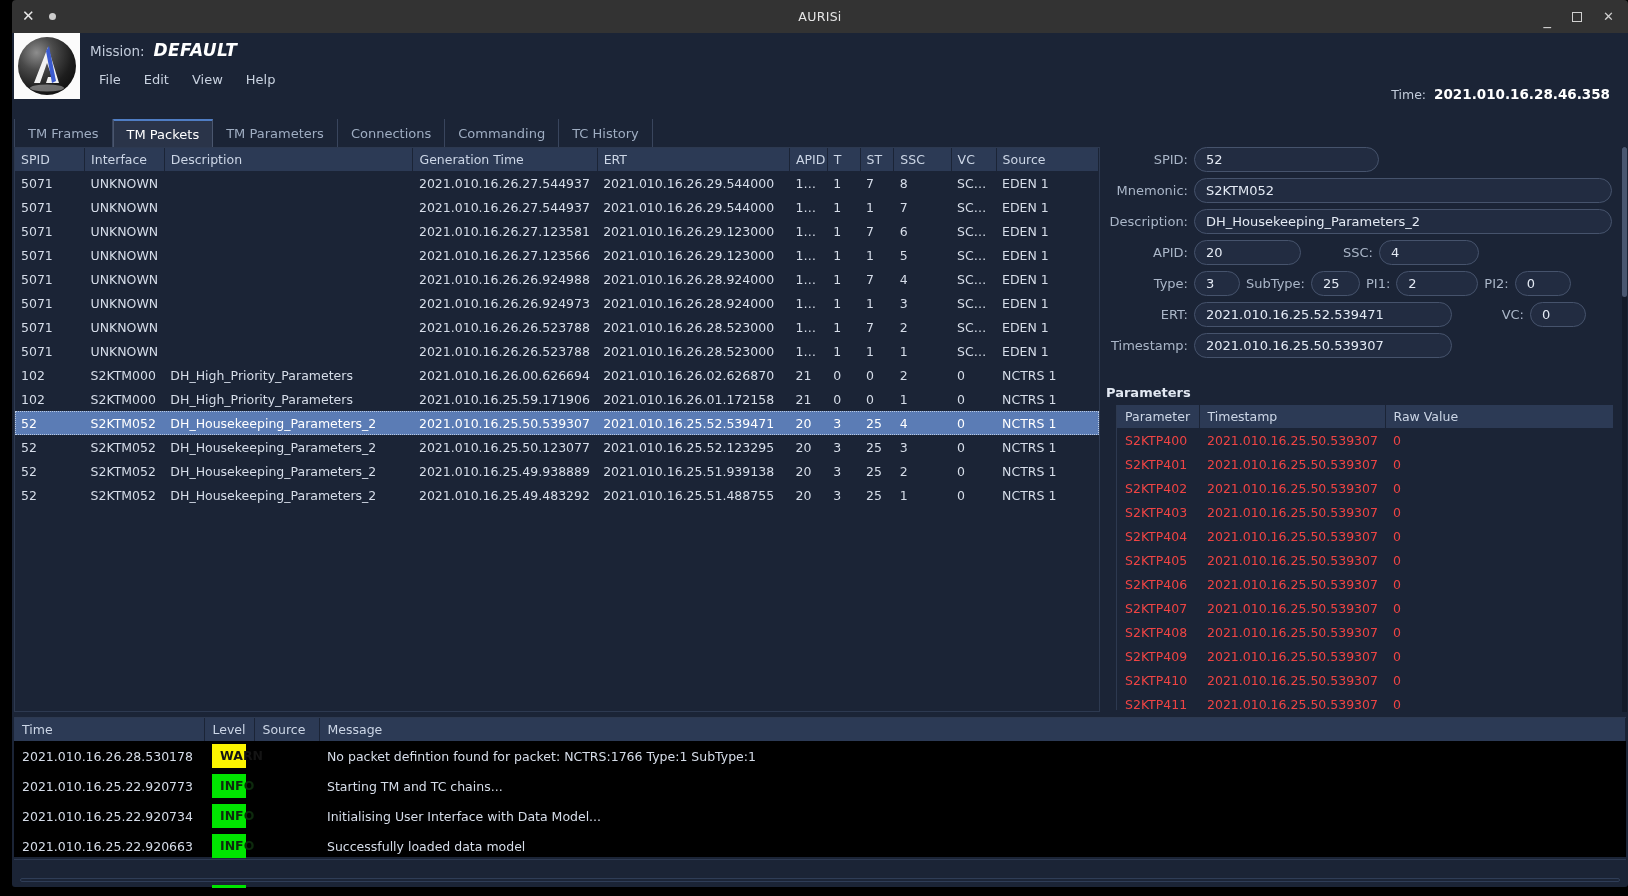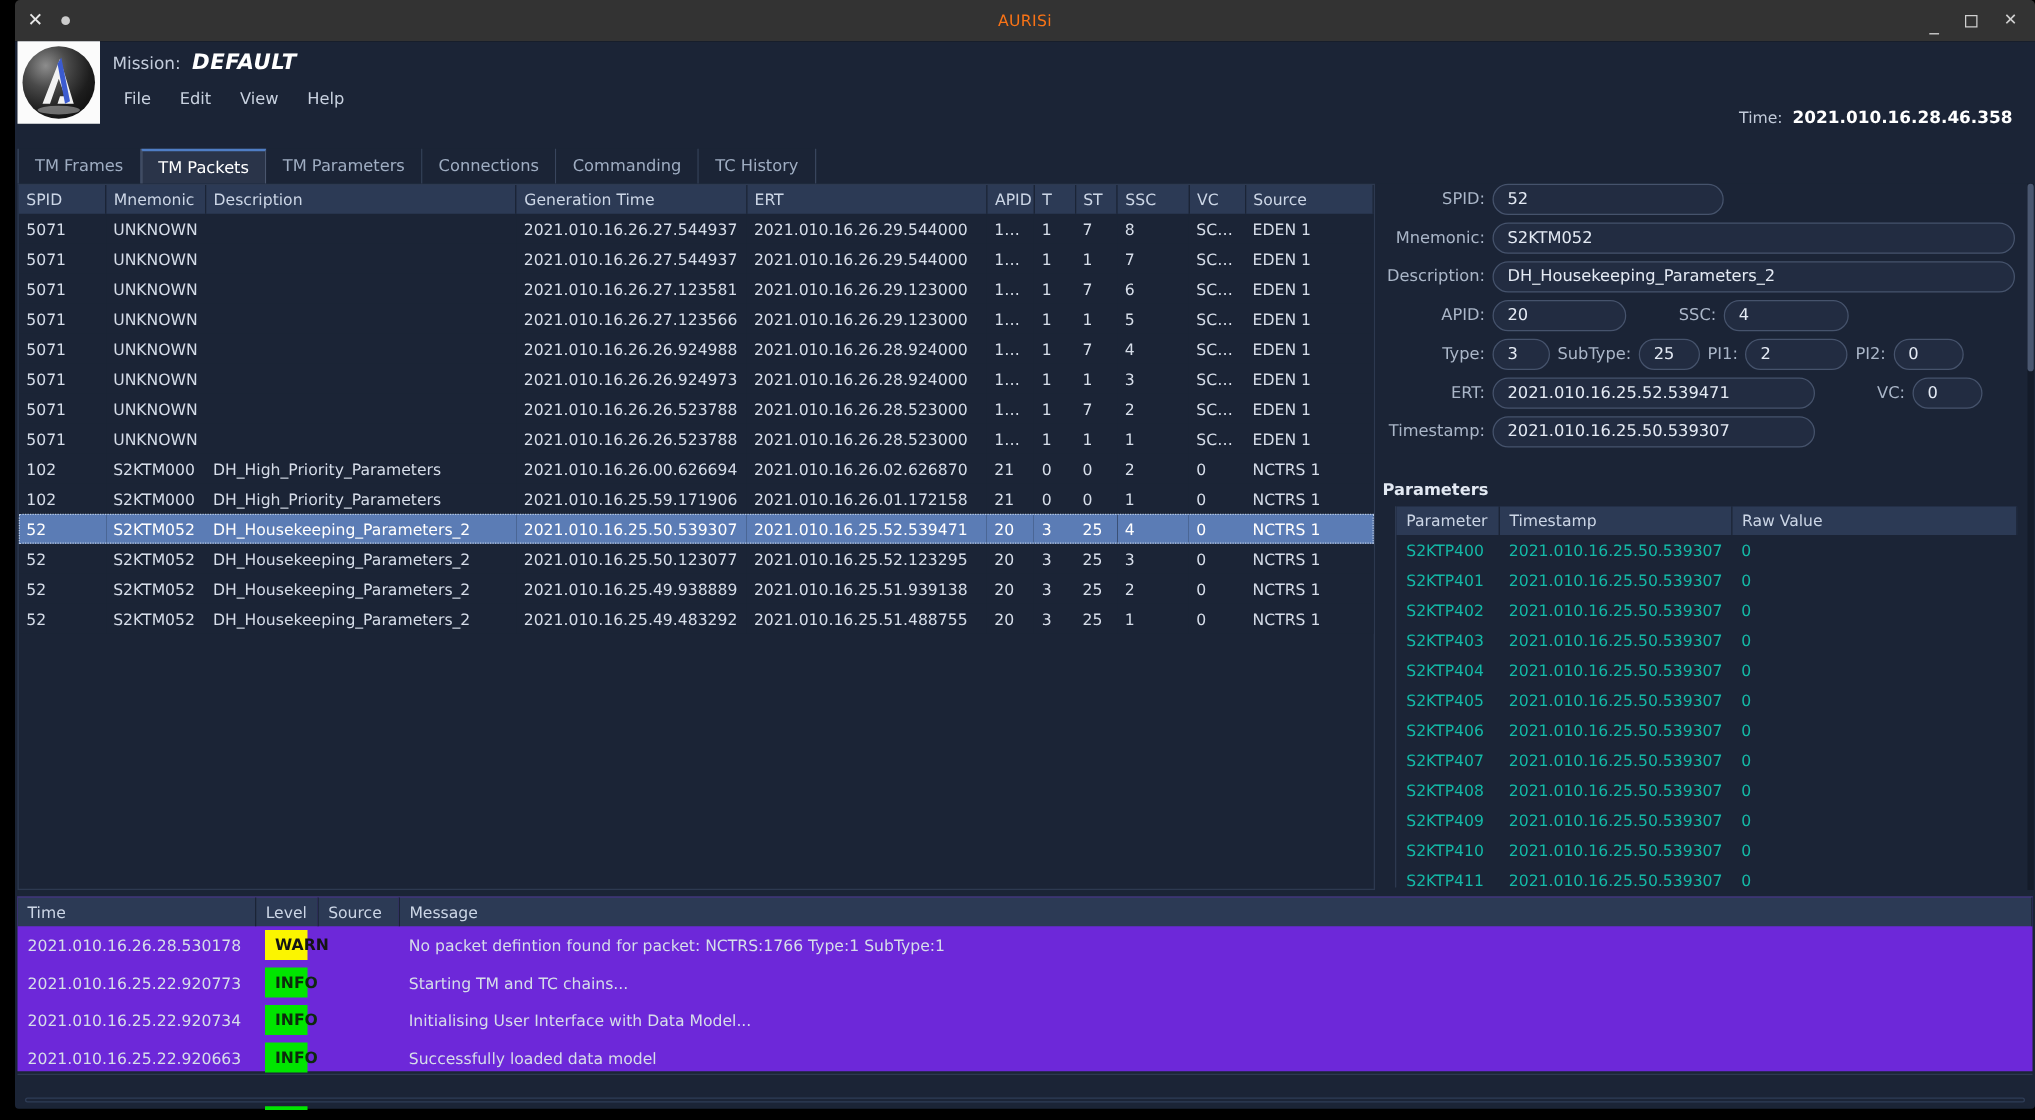--- a/index.html
+++ b/index.html
@@ -28,21 +28,21 @@
   .tb-x {
     color: #e8e8e8; font-size: 15px; font-weight: bold;
     line-height: 1; cursor: pointer; user-select: none;
   }
   .tb-dot {
     width: 7px; height: 7px; border-radius: 50%; background: #cccccc;
   }
   .tb-title {
     position: absolute; left: 0; top: 0; width: 1616px; height: 33px;
     display: flex; align-items: center; justify-content: center;
-    color: #f97316; font-size: 12.5px; letter-spacing: .3px;
+    color: #e5e5e5; font-size: 12.5px; letter-spacing: .3px;
   }
   .tb-right {
     position: absolute; right: 14px; top: 0; height: 33px;
     display: flex; align-items: center; gap: 21px;
   }
   .tb-btn {
     color: #d0d0d0; font-size: 13px; line-height: 1;
     cursor: pointer; user-select: none; display:block;
   }
   .tb-btn.min { font-size: 15px; position: relative; top: 3px; }
@@ -220,40 +220,40 @@
   table.ptable { width: 100%; border-collapse: collapse; table-layout: fixed; }
   table.ptable thead th {
     background: #2c3a55; color: #ccd6e6;
     font-size: 12.5px; font-weight: normal; text-align: left;
     padding: 4px 8px; height: 22px;
     border-right: 1px solid #1b2436;
     cursor: pointer;
     margin-top: 28px;
   }
   table.ptable tbody td {
-    color: #14b8a6; font-size: 12.5px;
+    color: #ef4444; font-size: 12.5px;
     padding: 4px 8px; height: 24px; white-space: nowrap;
   }
   .p-name { width: 82px; }
   .p-ts   { width: 186px; }
   .p-raw  { width: auto; }
 
   .vscroll {
     position: absolute; right: 1px; top: 114px; width: 5px; height: 565px;
     background: #141b29;
   }
   .vscroll .thumb {
     position: absolute; left: 0; top: 0; width: 5px; height: 150px;
     background: #4a5770; border-radius: 3px;
   }
 
   
   .logpanel {
     position: absolute; left: 2px; top: 684px; width: 1612px; height: 140px;
-    background: #6d28d9;
+    background: #000000;
     border-top: 1px solid #2d3950;
   }
   table.logtable { width: 100%; border-collapse: collapse; table-layout: fixed; }
   table.logtable thead th {
     background: #2c3a55; color: #ccd6e6;
     font-size: 12.5px; font-weight: normal; text-align: left;
     padding: 4px 8px; height: 22px;
     border-right: 1px solid #1b2436;
     cursor: pointer;
   }
@@ -353,21 +353,21 @@
             <col class="c-apid">
             <col class="c-t">
             <col class="c-st">
           <col class="c-ssc">
             <col class="c-vc">
             <col class="c-src">
         </colgroup>
         <thead>
           <tr id="pkt-head">
               <th>SPID</th>
-              <th>Mnemonic</th>
+              <th>Interface</th>
               <th>Description</th>
               <th>Generation Time</th>
               <th>ERT</th>
               <th>APID</th>
               <th>T</th>
               <th>ST</th>
               <th>SSC</th>
               <th>VC</th>
               <th>Source</th>
             </tr>

